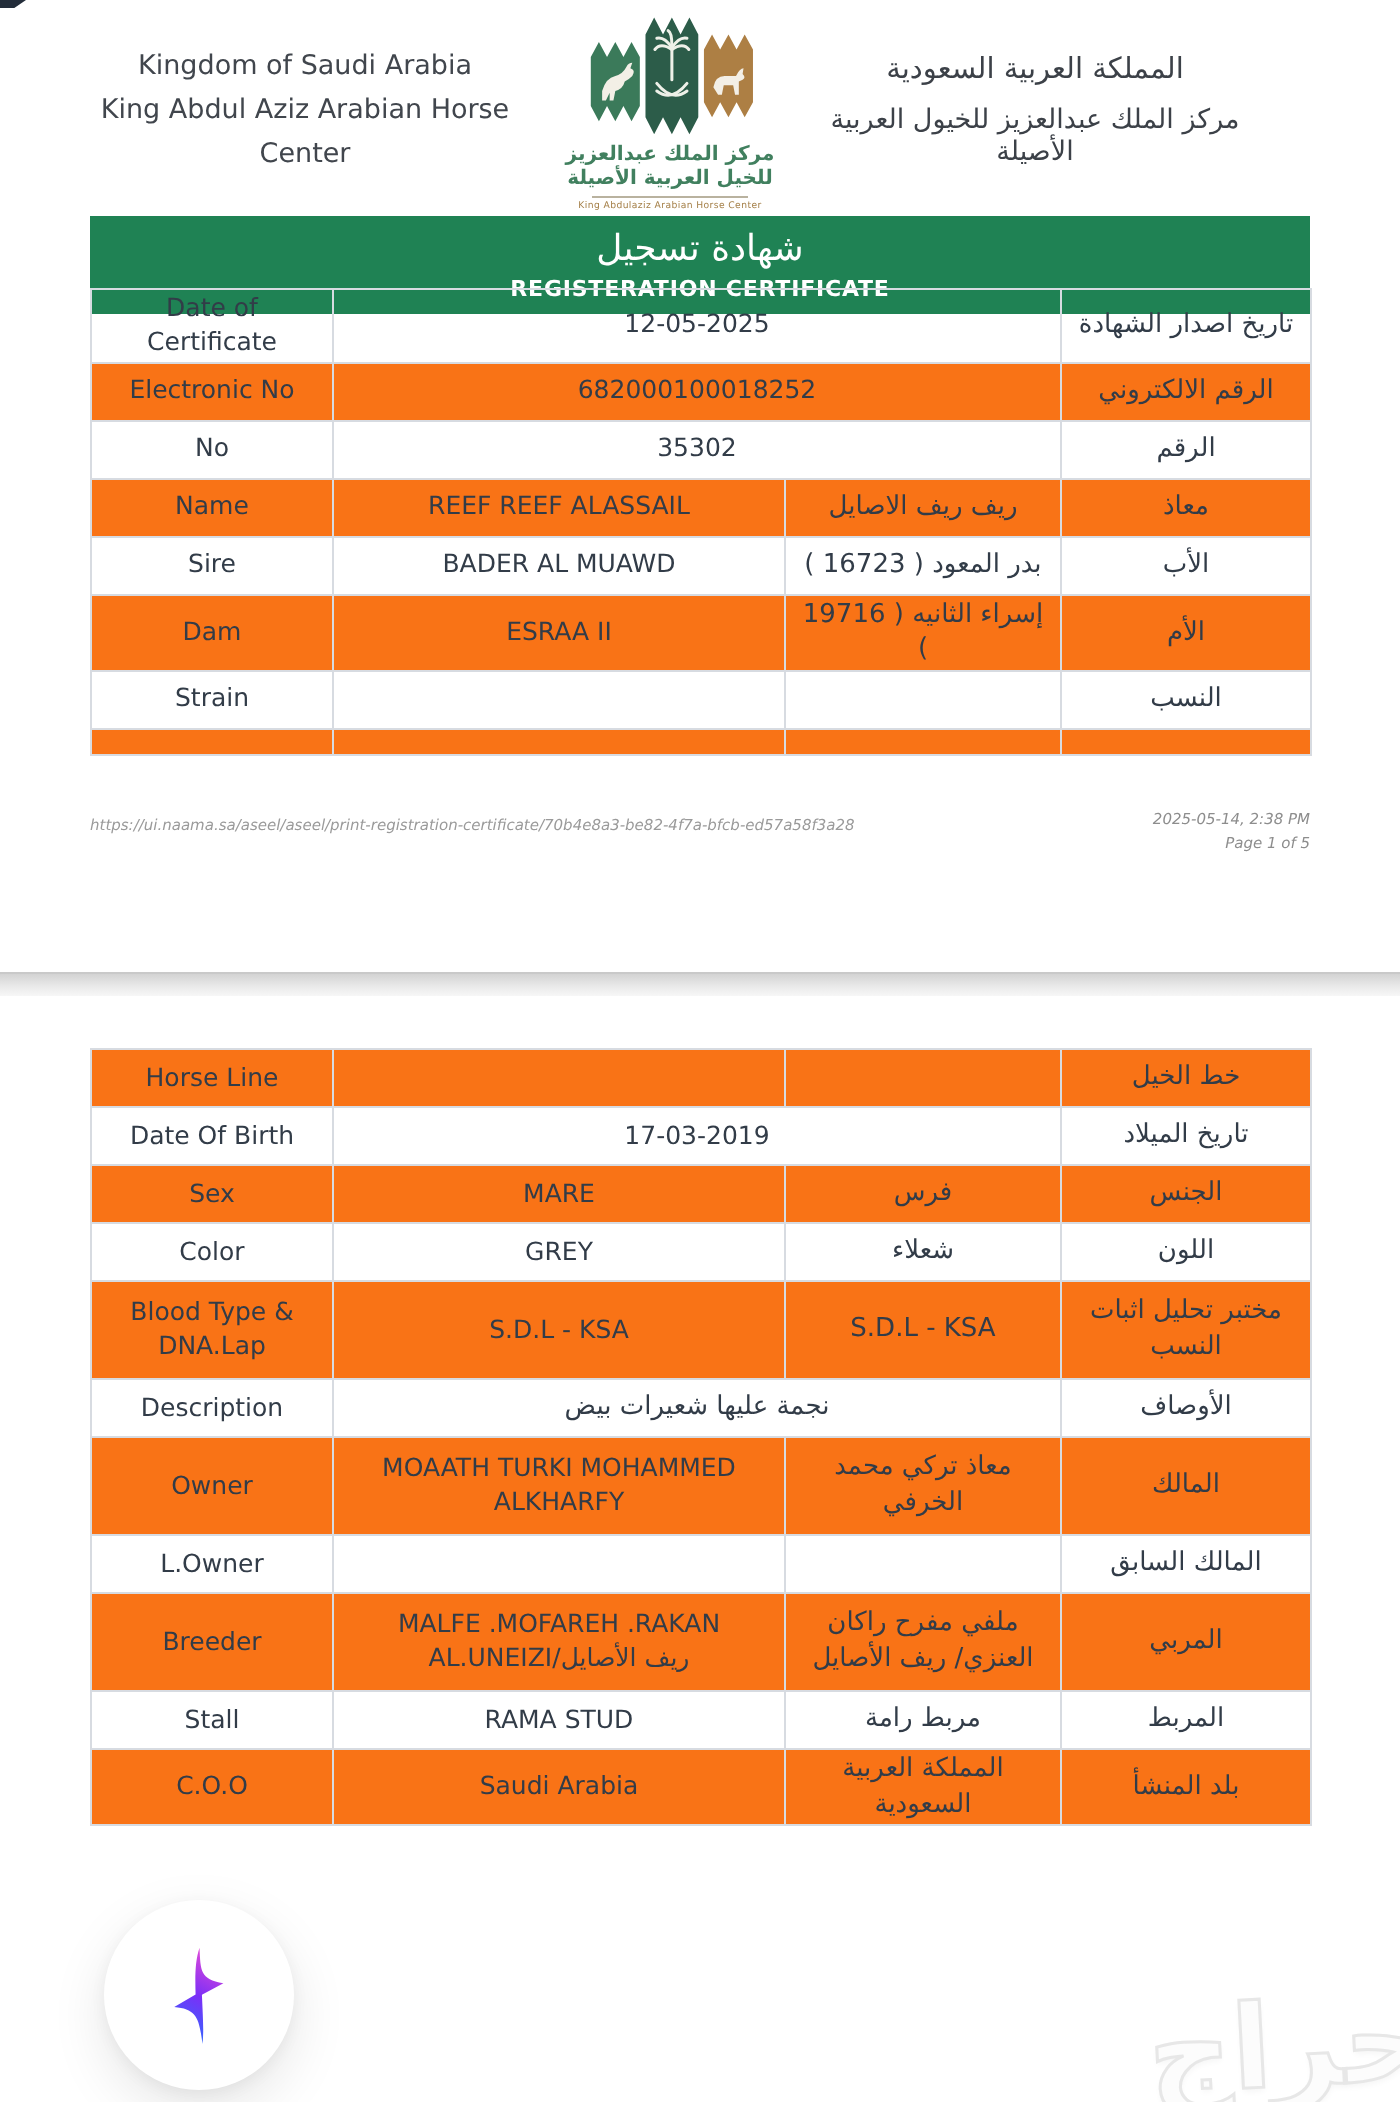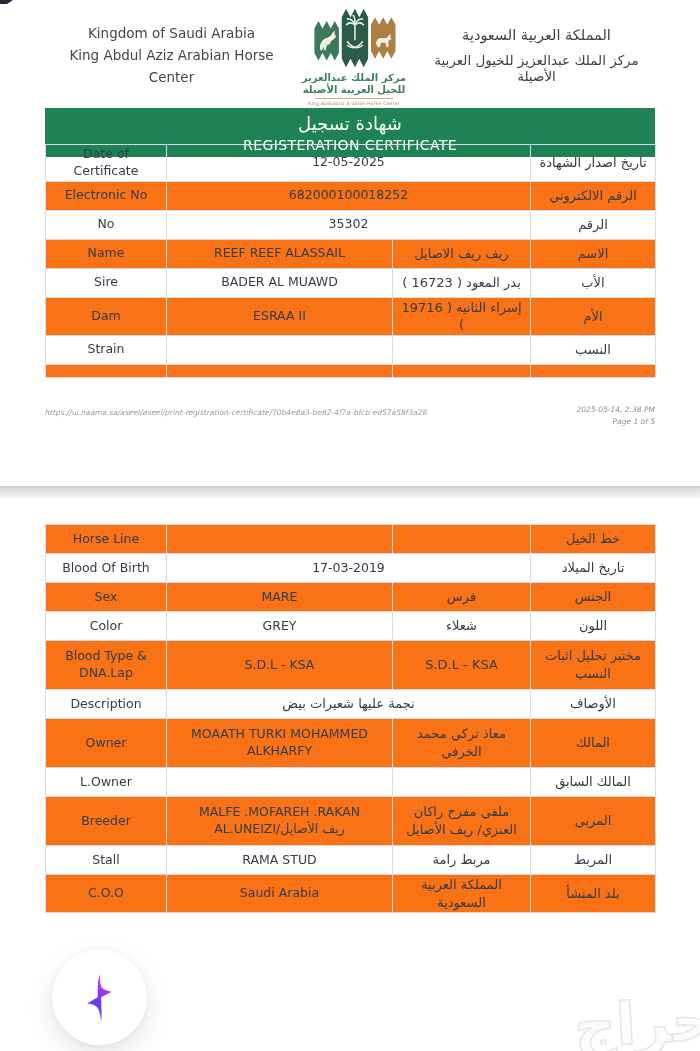--- a/index.html
+++ b/index.html
@@ -5,34 +5,34 @@
   html,body{margin:0;padding:0;}
   body{
     width:700px;height:1051px;position:relative;overflow:hidden;
     background:#ffffff;
     font-family:"DejaVu Sans","Liberation Sans",sans-serif;
     color:#333d49;
   }
   .corner-mark{position:absolute;top:0;left:0;width:13px;height:4px;background:#232d3a;
     clip-path:polygon(0 0,100% 0,55% 100%,0 100%);}
   
-  .hdr{position:absolute;top:8px;left:49px;width:610px;height:94px;display:flex;align-items:center;}
+  .hdr{position:absolute;top:8px;left:30px;width:610px;height:94px;display:flex;align-items:center;}
   .hdr-left{width:245px;text-align:center;font-size:13.5px;color:#41464d;line-height:22px;}
   .hdr-logo{width:120px;display:flex;flex-direction:column;align-items:center;}
   .hdr-right{flex:1;text-align:center;direction:rtl;color:#3c4148;}
   .hdr-right .l1{font-size:14.5px;margin-bottom:9px;}
   .hdr-right .l2{font-size:13.5px;}
   .logo-txt-ar{color:#41805f;font-size:10px;font-weight:bold;direction:rtl;line-height:12px;text-align:center;margin-top:2px;}
   .logo-rule{width:78px;height:1px;background:#b9b29f;margin:2px 0;}
   .logo-txt-en{color:#a58049;font-size:4.6px;letter-spacing:.2px;}
   
   .banner{position:absolute;top:108px;left:45px;width:610px;height:49px;background:#1f8254;
     color:#fff;text-align:center;display:flex;flex-direction:column;justify-content:center;gap:3px;}
   .banner .ar{font-size:18px;font-weight:normal;direction:rtl;}
-  .banner .en{font-size:14px;font-weight:normal;letter-spacing:.4px;}
+  .banner .en{font-size:11px;font-weight:bold;letter-spacing:.4px;}
   
   table.cert{position:absolute;left:45px;border-collapse:collapse;table-layout:fixed;width:610px;}
   #table1{top:144px;}
   #table2{top:524px;padding-left:20px;}
   .cert td{border:1px solid #d7dbe1;text-align:center;vertical-align:middle;
     font-size:12.5px;color:#323c48;padding:1px 5px;height:26px;line-height:1.35;}
   .cert tr.alt td{background:#f97316;}
   .cert td.ar{direction:rtl;font-size:13px;}
   .cert tr.tall td{height:46px;}
   .cert tr.stub td{height:12px;padding:0;}
@@ -128,21 +128,21 @@
   </tr>
   <tr>
     <td>No</td>
     <td colspan="2">35302</td>
     <td class="ar">الرقم</td>
   </tr>
   <tr class="alt">
     <td>Name</td>
     <td>REEF REEF ALASSAIL</td>
     <td class="ar">ريف ريف الاصايل</td>
-    <td class="ar">الاسم</td>
+    <td class="ar">معاذ</td>
   </tr>
   <tr>
     <td>Sire</td>
     <td>BADER AL MUAWD</td>
     <td class="ar">بدر المعود ( 16723 )</td>
     <td class="ar">الأب</td>
   </tr>
   <tr class="alt">
     <td>Dam</td>
     <td>ESRAA II</td>
@@ -182,21 +182,21 @@
       <col style="width:125px">
     </colgroup>
   <tbody>
       <tr class="alt">
     <td>Horse Line</td>
     <td></td>
     <td class="ar"></td>
     <td class="ar">خط الخيل</td>
   </tr>
   <tr>
-    <td>Blood Of Birth</td>
+    <td>Date Of Birth</td>
     <td colspan="2">17-03-2019</td>
     <td class="ar">تاريخ الميلاد</td>
   </tr>
   <tr class="alt">
     <td>Sex</td>
     <td>MARE</td>
     <td class="ar">فرس</td>
     <td class="ar">الجنس</td>
   </tr>
   <tr>

